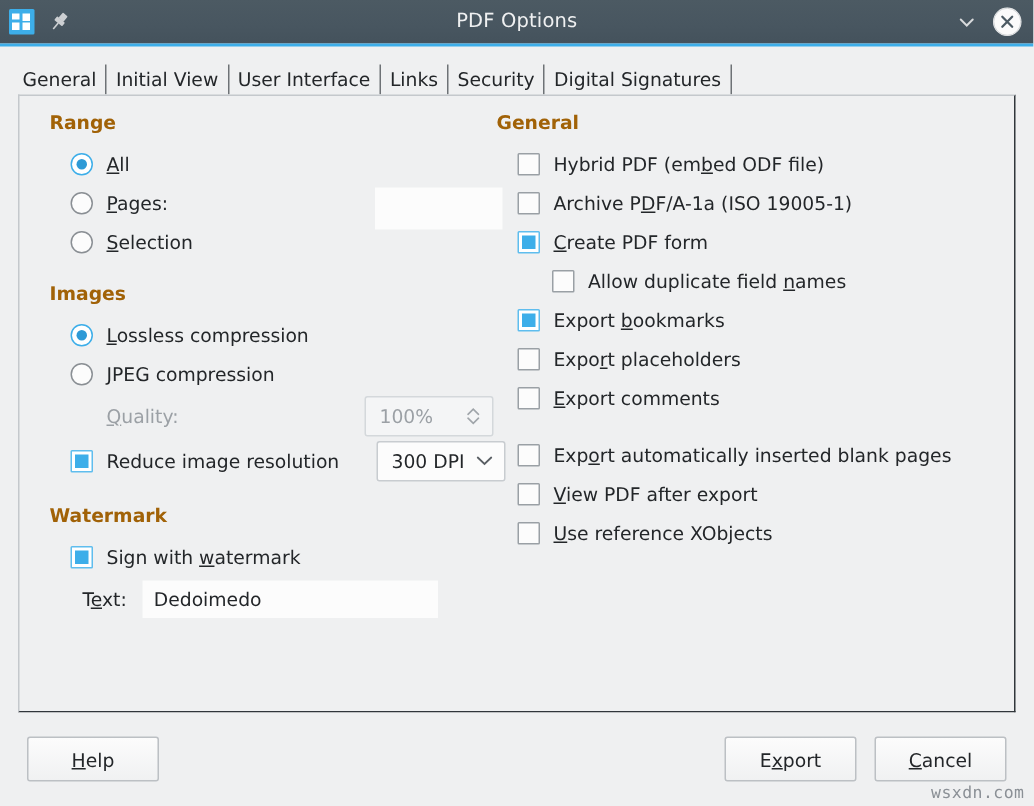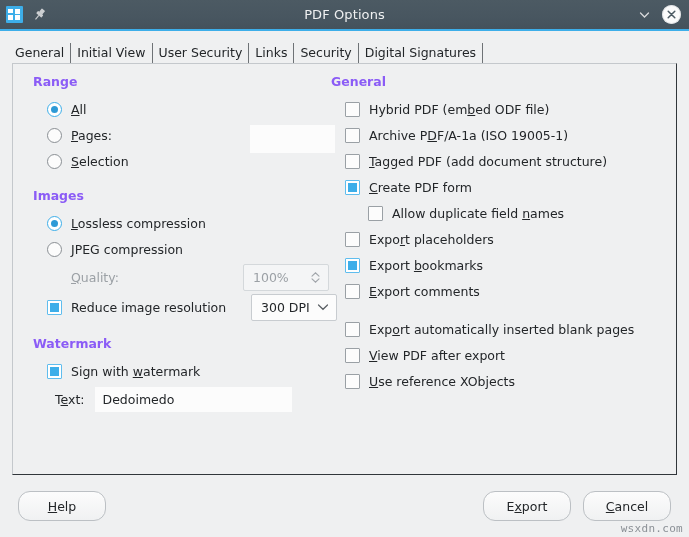--- a/index.html
+++ b/index.html
@@ -145,21 +145,21 @@
   }
   .col-right {
     flex: 1;
     padding: 0 0 0 10px;
     box-sizing: border-box;
   }
 
   .group-title {
     font-weight: bold;
     font-size: 12.5px;
-    color: #8b5cf6;
+    color: #a16207;
     margin: 0 0 7px 8px;
   }
   .group-title.gap {
     margin-top: 14px;
   }
 
   
   .row {
     display: flex;
     align-items: center;
@@ -306,21 +306,21 @@
     display: flex;
     align-items: center;
     padding: 0 18px;
     position: relative;
     background: #eff0f1;
   }
   .btn {
     min-width: 88px;
     height: 30px;
     border: 1px solid #bcc0c4;
-    border-radius: 12px;
+    border-radius: 2px;
     background: linear-gradient(to bottom, #fcfcfc 0%, #f0f1f2 100%);
     font-size: 12.5px;
     color: #232629;
     display: flex;
     align-items: center;
     justify-content: center;
     font-family: inherit;
     cursor: default;
     padding: 0 14px;
     box-sizing: border-box;
@@ -372,21 +372,21 @@
           <circle cx="9.5" cy="9.5" r="9" fill="#fbfbfb" stroke="#cfd2d5" stroke-width="0.6"></circle>
           <path d="M6.2 6.2 L12.8 12.8 M12.8 6.2 L6.2 12.8" stroke="#4c5a63" stroke-width="1.5" stroke-linecap="round"></path>
         </svg>
       </div>
     </div>
   </div>
 
   <div class="tabstrip">
     <div class="tab">General</div>
     <div class="tab">Initial View</div>
-    <div class="tab">User Security</div>
+    <div class="tab">User Interface</div>
     <div class="tab">Links</div>
     <div class="tab">Security</div>
     <div class="tab">Digital Signatures</div>
   </div>
 
   <div class="panel">
 
     <div class="col-left">
 
       <div class="group-title">Range</div>
@@ -466,44 +466,40 @@
       <div class="row">
         <span class="cbox"></span>
         <span class="lbl">Hybrid PDF (em<u>b</u>ed ODF file)</span>
       </div>
 
       <div class="row">
         <span class="cbox"></span>
         <span class="lbl">Archive P<u>D</u>F/A-1a (ISO 19005-1)</span>
       </div>
 
-      <div class="row">
-        <span class="cbox"></span>
-        <span class="lbl"><u>T</u>agged PDF (add document structure)</span>
-      </div>
 
       <div class="row">
         <span class="cbox on"></span>
         <span class="lbl"><u>C</u>reate PDF form</span>
       </div>
 
 
       <div class="row indent3">
         <span class="cbox"></span>
         <span class="lbl">Allow duplicate field <u>n</u>ames</span>
       </div>
 
       <div class="row">
-        <span class="cbox"></span>
-        <span class="lbl">Expo<u>r</u>t placeholders</span>
-      </div>
-
-      <div class="row">
         <span class="cbox on"></span>
         <span class="lbl">Export <u>b</u>ookmarks</span>
+      </div>
+
+      <div class="row">
+        <span class="cbox"></span>
+        <span class="lbl">Expo<u>r</u>t placeholders</span>
       </div>
 
       <div class="row">
         <span class="cbox"></span>
         <span class="lbl"><u>E</u>xport comments</span>
       </div>
 
       <div class="row spacer-top">
         <span class="cbox"></span>
         <span class="lbl">Exp<u>o</u>rt automatically inserted blank pages</span>

